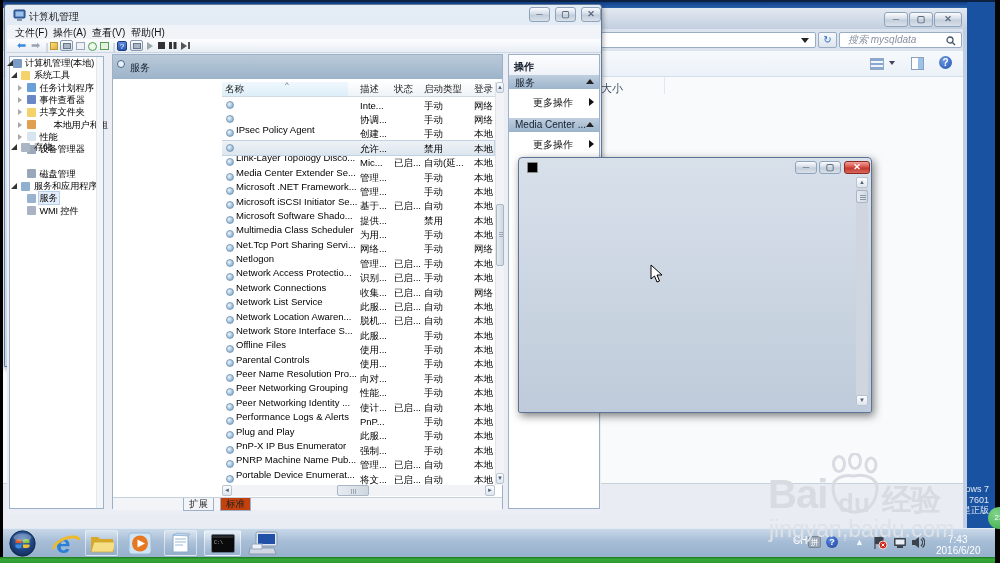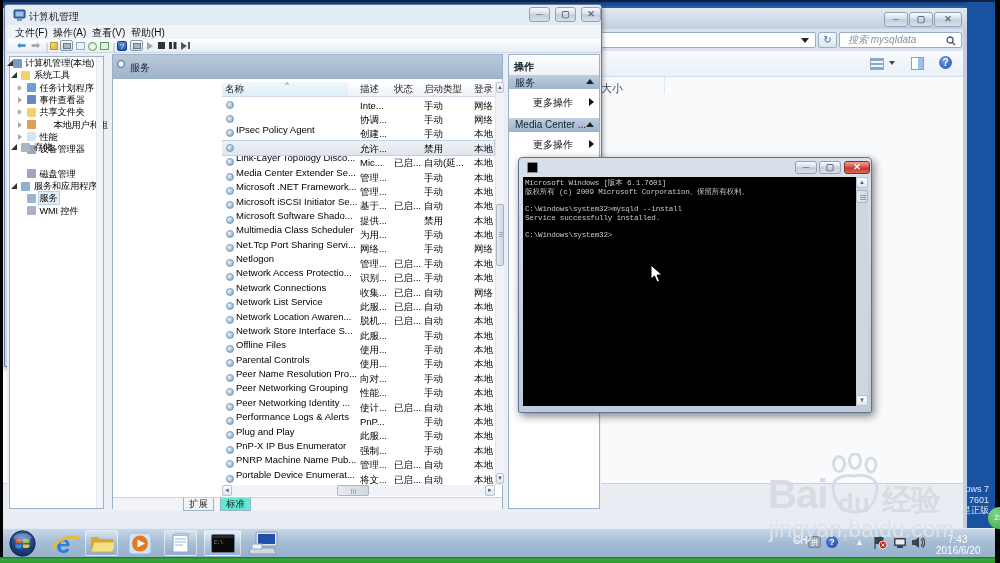--- a/index.html
+++ b/index.html
@@ -462,21 +462,21 @@
     </div>
     <div id="hsb">
       <div class="sbtn" style="left:0px;top:0px;width:10px;height:11px;">◄</div>
       <div class="sbtn" style="left:263px;top:0px;width:10px;height:11px;">►</div>
       <div class="thumb" style="left:115px;top:0px;width:32px;height:11px;">
             <span style="position:absolute;left:13px;top:2.5px;width:1px;height:5px;background:#9aa8b8;box-shadow:2px 0 0 #9aa8b8,4px 0 0 #9aa8b8;"></span>
           </div>
     </div>
     <div id="tabs">
       <span class="tab" style="left:70px;">扩展</span>
-          <span class="tab" style="left:107px;background:#5eead4;">标准</span>
+          <span class="tab" style="left:107px;background:#c2410c;">标准</span>
     </div>
   </div>
   <div id="act">
     <div class="ahead">
           <span style="position:absolute;left:5px;top:5px;font-weight:bold;">操作</span>
         </div>
     <div class="secbar" style="top:20px;">
           <span style="position:absolute;left:6px;top:1px;">服务</span>
           <span class="up"></span>
         </div>
@@ -493,29 +493,20 @@
           <span class="rt"></span>
         </div>
   </div>
 </div>
 
 <div id="cmd">
   <div class="cico"></div>
   <div class="gbtn" style="left:276px;top:3px;width:22px;height:13px;line-height:11px;">─</div>
   <div class="gbtn" style="left:300px;top:3px;width:22px;height:13px;line-height:11px;">▢</div>
   <div class="gbtn" style="left:325px;top:3px;width:26px;height:13px;line-height:11px;background:linear-gradient(#f0a29a,#d9534a 45%,#c0392b 55%,#d9675c);border:1px solid #8a2a20;color:#fff;">✕</div>
-  <div class="black">
-<pre>Microsoft Windows [版本 6.1.7601]
-版权所有 (c) 2009 Microsoft Corporation。保留所有权利。
-
-C:\Windows\system32&gt;mysqld --install
-Service successfully installed.
-
-C:\Windows\system32&gt;</pre>
-  </div>
   <div class="csb">
     <div class="sbtn" style="left:0;top:0;width:12px;height:11px;">▲</div>
     <div class="sbtn" style="left:0;top:218px;width:12px;height:11px;">▼</div>
     <div class="thumb" style="left:0;top:13px;width:12px;height:13px;">
           <span style="position:absolute;left:3px;top:4px;width:6px;height:1px;background:#8a98a8;box-shadow:0 2px 0 #8a98a8,0 4px 0 #8a98a8;"></span>
         </div>
   </div>
 </div>
 
 <svg style="position:absolute;left:650px;top:264px;z-index:7;" width="14" height="20" viewBox="0 0 14 20">

